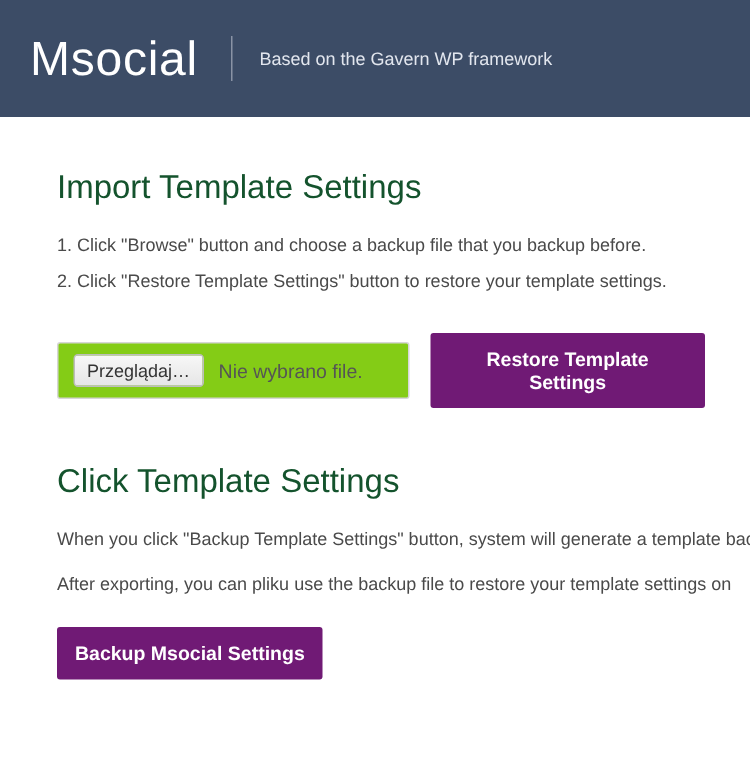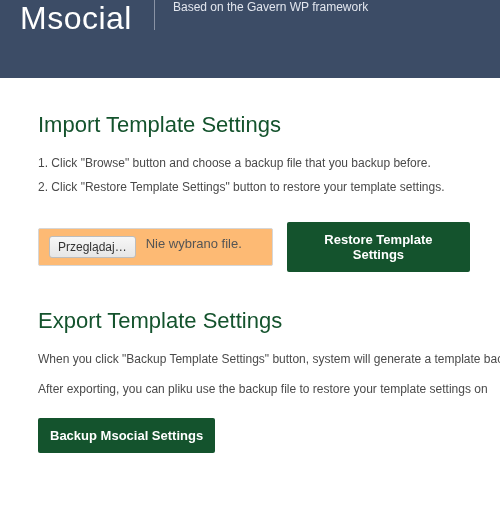--- a/index.html
+++ b/index.html
@@ -9,21 +9,21 @@
     width: 500px;
     height: 518px;
     overflow: hidden;
     color: #333;
   }
   .header {
     background: #3c4c66;
     color: #ffffff;
     height: 78px;
     display: flex;
-    align-items: flex-start;
+    align-items: center;
     padding: 0 20px;
   }
   .brand {
     font-size: 32px;
     font-weight: normal;
     letter-spacing: 0.5px;
   }
   .divider {
     width: 1px;
     height: 30px;
@@ -52,42 +52,42 @@
     display: flex;
     align-items: center;
     margin-top: 28px;
     margin-bottom: 36px;
   }
   .file-box {
     border: 1px solid #d6d6d6;
     border-radius: 2px;
     padding: 7px 10px;
     display: flex;
-    align-items: flex-start;
+    align-items: center;
     margin-right: 14px;
     width: 240px;
-    background: #fdba74;
+    background: #84cc16;
   }
   .browse-btn {
     background: linear-gradient(#f7f7f7, #e6e6e6);
     border: 1px solid #bdbdbd;
     border-radius: 3px;
     font-size: 12px;
     padding: 3px 8px;
     color: #333;
     cursor: pointer;
     font-family: inherit;
   }
   .file-status {
     font-size: 13px;
     color: #555;
     margin-left: 10px;
   }
   .primary-btn {
-    background: #14532d;
+    background: #701a75;
     color: #ffffff;
     border: none;
     padding: 10px 12px;
     font-size: 13px;
     font-weight: bold;
     border-radius: 2px;
     cursor: pointer;
     font-family: inherit;
   }
   .para {
@@ -117,21 +117,21 @@
   <p class="instr">2. Click "Restore Template Settings" button to restore your template settings.</p>
 
   <div class="file-row">
     <div class="file-box">
       <button class="browse-btn">Przeglądaj…</button>
       <span class="file-status">Nie wybrano file.</span>
     </div>
     <button class="primary-btn">Restore Template Settings</button>
   </div>
 
-  <h2 class="section-title">Export Template Settings</h2>
+  <h2 class="section-title">Click Template Settings</h2>
 
   <p class="para">When you click "Backup Template Settings" button, system will generate a template backup file.</p>
   <p class="para">After exporting, you can pliku use the backup file to restore your template settings on</p>
 
   <div class="backup-btn-wrapper">
     <button class="primary-btn">Backup Msocial Settings</button>
   </div>
 
 </div>
 

